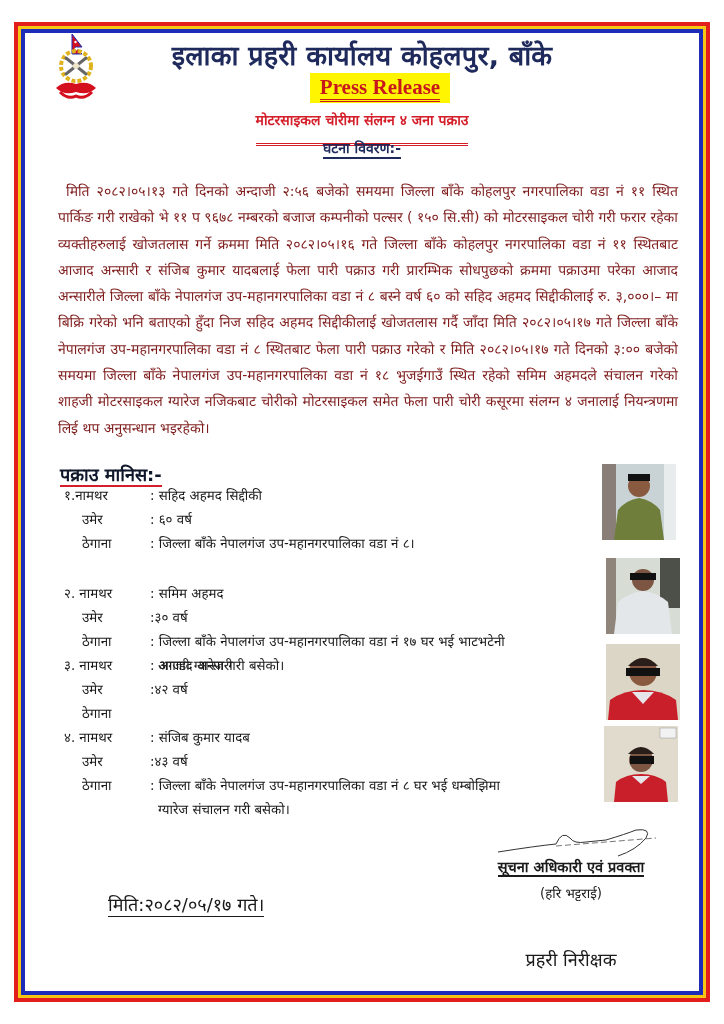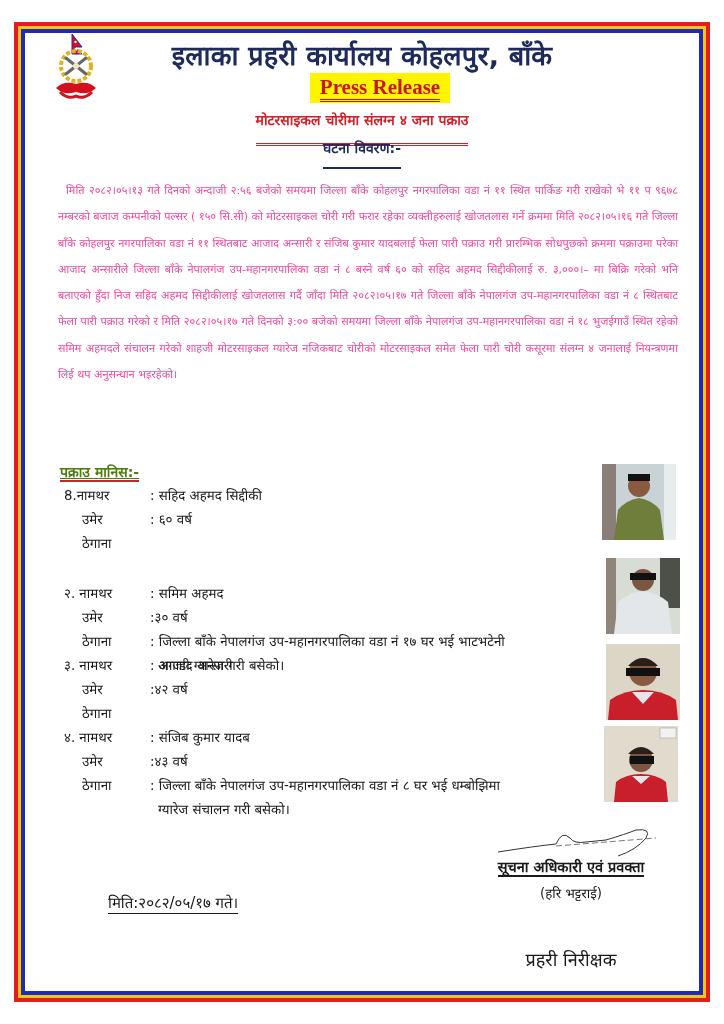--- a/index.html
+++ b/index.html
@@ -26,41 +26,41 @@
            background:#fff500; text-align:center; }
   .press span { font-family:"Liberation Serif", serif; font-weight:bold; font-size:21px;
                 color:#c8161d; line-height:28px; border-bottom:3px double #c8161d; }
 
   .subtitle { position:absolute; left:0; width:724px; top:110px; text-align:center; }
   .subtitle span { color:#d41f2a; font-size:14px; font-weight:bold;
                    border-bottom:3px double #d41f2a; padding-bottom:15px; }
 
   .section-head { position:absolute; left:0; width:724px; top:138px; text-align:center; }
   .section-head span { color:#1f2a5c; font-size:14px; font-weight:bold;
-                       border-bottom:2px solid #1f2a5c; padding-bottom:11px; }
+                       border-bottom:2px solid #1f2a5c; padding-bottom:1px; }
 
   .narrative { position:absolute; left:58px; top:178px; width:620px;
-               font-size:11px; line-height:26.3px; text-align:justify;
-               text-indent:8px; color:#ec4899; }
+               font-size:14px; line-height:26.3px; text-align:justify;
+               text-indent:8px; color:#7f1d1d; }
 
   .arrested-head { position:absolute; left:60px; top:462px; }
-  .arrested-head span { color:#4d7c0f; font-size:14px; font-weight:bold;
-                        border-bottom:2px solid #d41f2a;text-decoration:underline; }
+  .arrested-head span { color:#0f172a; font-size:18px; font-weight:bold;
+                        border-bottom:2px solid #d41f2a; }
 
   .person { position:absolute; left:64px; font-size:13.3px; color:#1a1a1a; }
   .row { display:flex; height:24px; line-height:24px; white-space:nowrap; }
   .row .lbl { width:86px; }
   .row .lbl.indent { padding-left:18px; width:68px; }
   .row .val { }
   .row.cont { padding-left:94px; }
 
   .photo { position:absolute; width:74px; height:76px; overflow:hidden; }
   .photo svg { width:100%; height:100%; display:block; }
 
-  .date { position:absolute; left:108px; top:892px; font-size:15px; }
+  .date { position:absolute; left:108px; top:892px; font-size:18px; }
   .date span { border-bottom:1.5px solid #1a1a1a; padding-bottom:1px; }
 
   .signature { position:absolute; left:496px; top:826px; width:165px; height:32px; }
   .sig-title { position:absolute; left:476px; top:856px; width:190px; text-align:center;
                font-size:14.5px; font-weight:bold; }
   .sig-title span { border-bottom:2px solid #1a1a1a; }
   .sig-name { position:absolute; left:476px; top:884px; width:190px; text-align:center;
               font-size:13.3px; }
   .sig-rank { position:absolute; left:476px; top:910px; width:190px; text-align:center;
               font-size:18px;margin-top:37px; }
@@ -106,29 +106,30 @@
 </div>
 
 <div class="narrative">मिति २०८२।०५।१३ गते दिनको अन्दाजी २:५६ बजेको समयमा जिल्ला बाँके कोहलपुर नगरपालिका वडा नं ११ स्थित पार्किङ गरी राखेको भे ११ प ९६७८ नम्बरको बजाज कम्पनीको पल्सर ( १५० सि.सी) को मोटरसाइकल चोरी गरी फरार रहेका व्यक्तीहरुलाई खोजतलास गर्ने क्रममा मिति २०८२।०५।१६ गते जिल्ला बाँके कोहलपुर नगरपालिका वडा नं ११ स्थितबाट आजाद अन्सारी र संजिब कुमार यादबलाई फेला पारी पक्राउ गरी प्रारम्भिक सोधपुछको क्रममा पक्राउमा परेका आजाद अन्सारीले जिल्ला बाँके नेपालगंज उप-महानगरपालिका वडा नं ८ बस्ने वर्ष ६० को सहिद अहमद सिद्दीकीलाई रु. ३,०००।– मा बिक्रि गरेको भनि बताएको हुँदा निज सहिद अहमद सिद्दीकीलाई खोजतलास गर्दै जाँदा मिति २०८२।०५।१७ गते जिल्ला बाँके नेपालगंज उप-महानगरपालिका वडा नं ८ स्थितबाट फेला पारी पक्राउ गरेको र मिति २०८२।०५।१७ गते दिनको ३:०० बजेको समयमा जिल्ला बाँके नेपालगंज उप-महानगरपालिका वडा नं १८ भुजईगाउँ स्थित रहेको समिम अहमदले संचालन गरेको शाहजी मोटरसाइकल ग्यारेज नजिकबाट चोरीको मोटरसाइकल समेत फेला पारी चोरी कसूरमा संलग्न ४ जनालाई नियन्त्रणमा लिई थप अनुसन्धान भइरहेको।</div>
 
 <div class="arrested-head">
   <span>पक्राउ मानिस:-</span>
 </div>
 
 <div class="person" style="top:484px;">
   <div class="row">
-      <span class="lbl">8.नामथर</span>
+      <span class="lbl">१.नामथर</span>
       <span class="val">: सहिद अहमद सिद्दीकी</span>
     </div>
   <div class="row">
       <span class="lbl indent">उमेर</span>
       <span class="val">: ६० वर्ष</span>
     </div>
   <div class="row">
       <span class="lbl indent">ठेगाना</span>
+      <span class="val">: जिल्ला बाँके नेपालगंज उप-महानगरपालिका वडा नं ८।</span>
     </div>
 </div>
 
 <div class="person" style="top:582px;">
   <div class="row">
       <span class="lbl">२. नामथर</span>
       <span class="val">: समिम अहमद</span>
     </div>
   <div class="row">
       <span class="lbl indent">उमेर</span>

